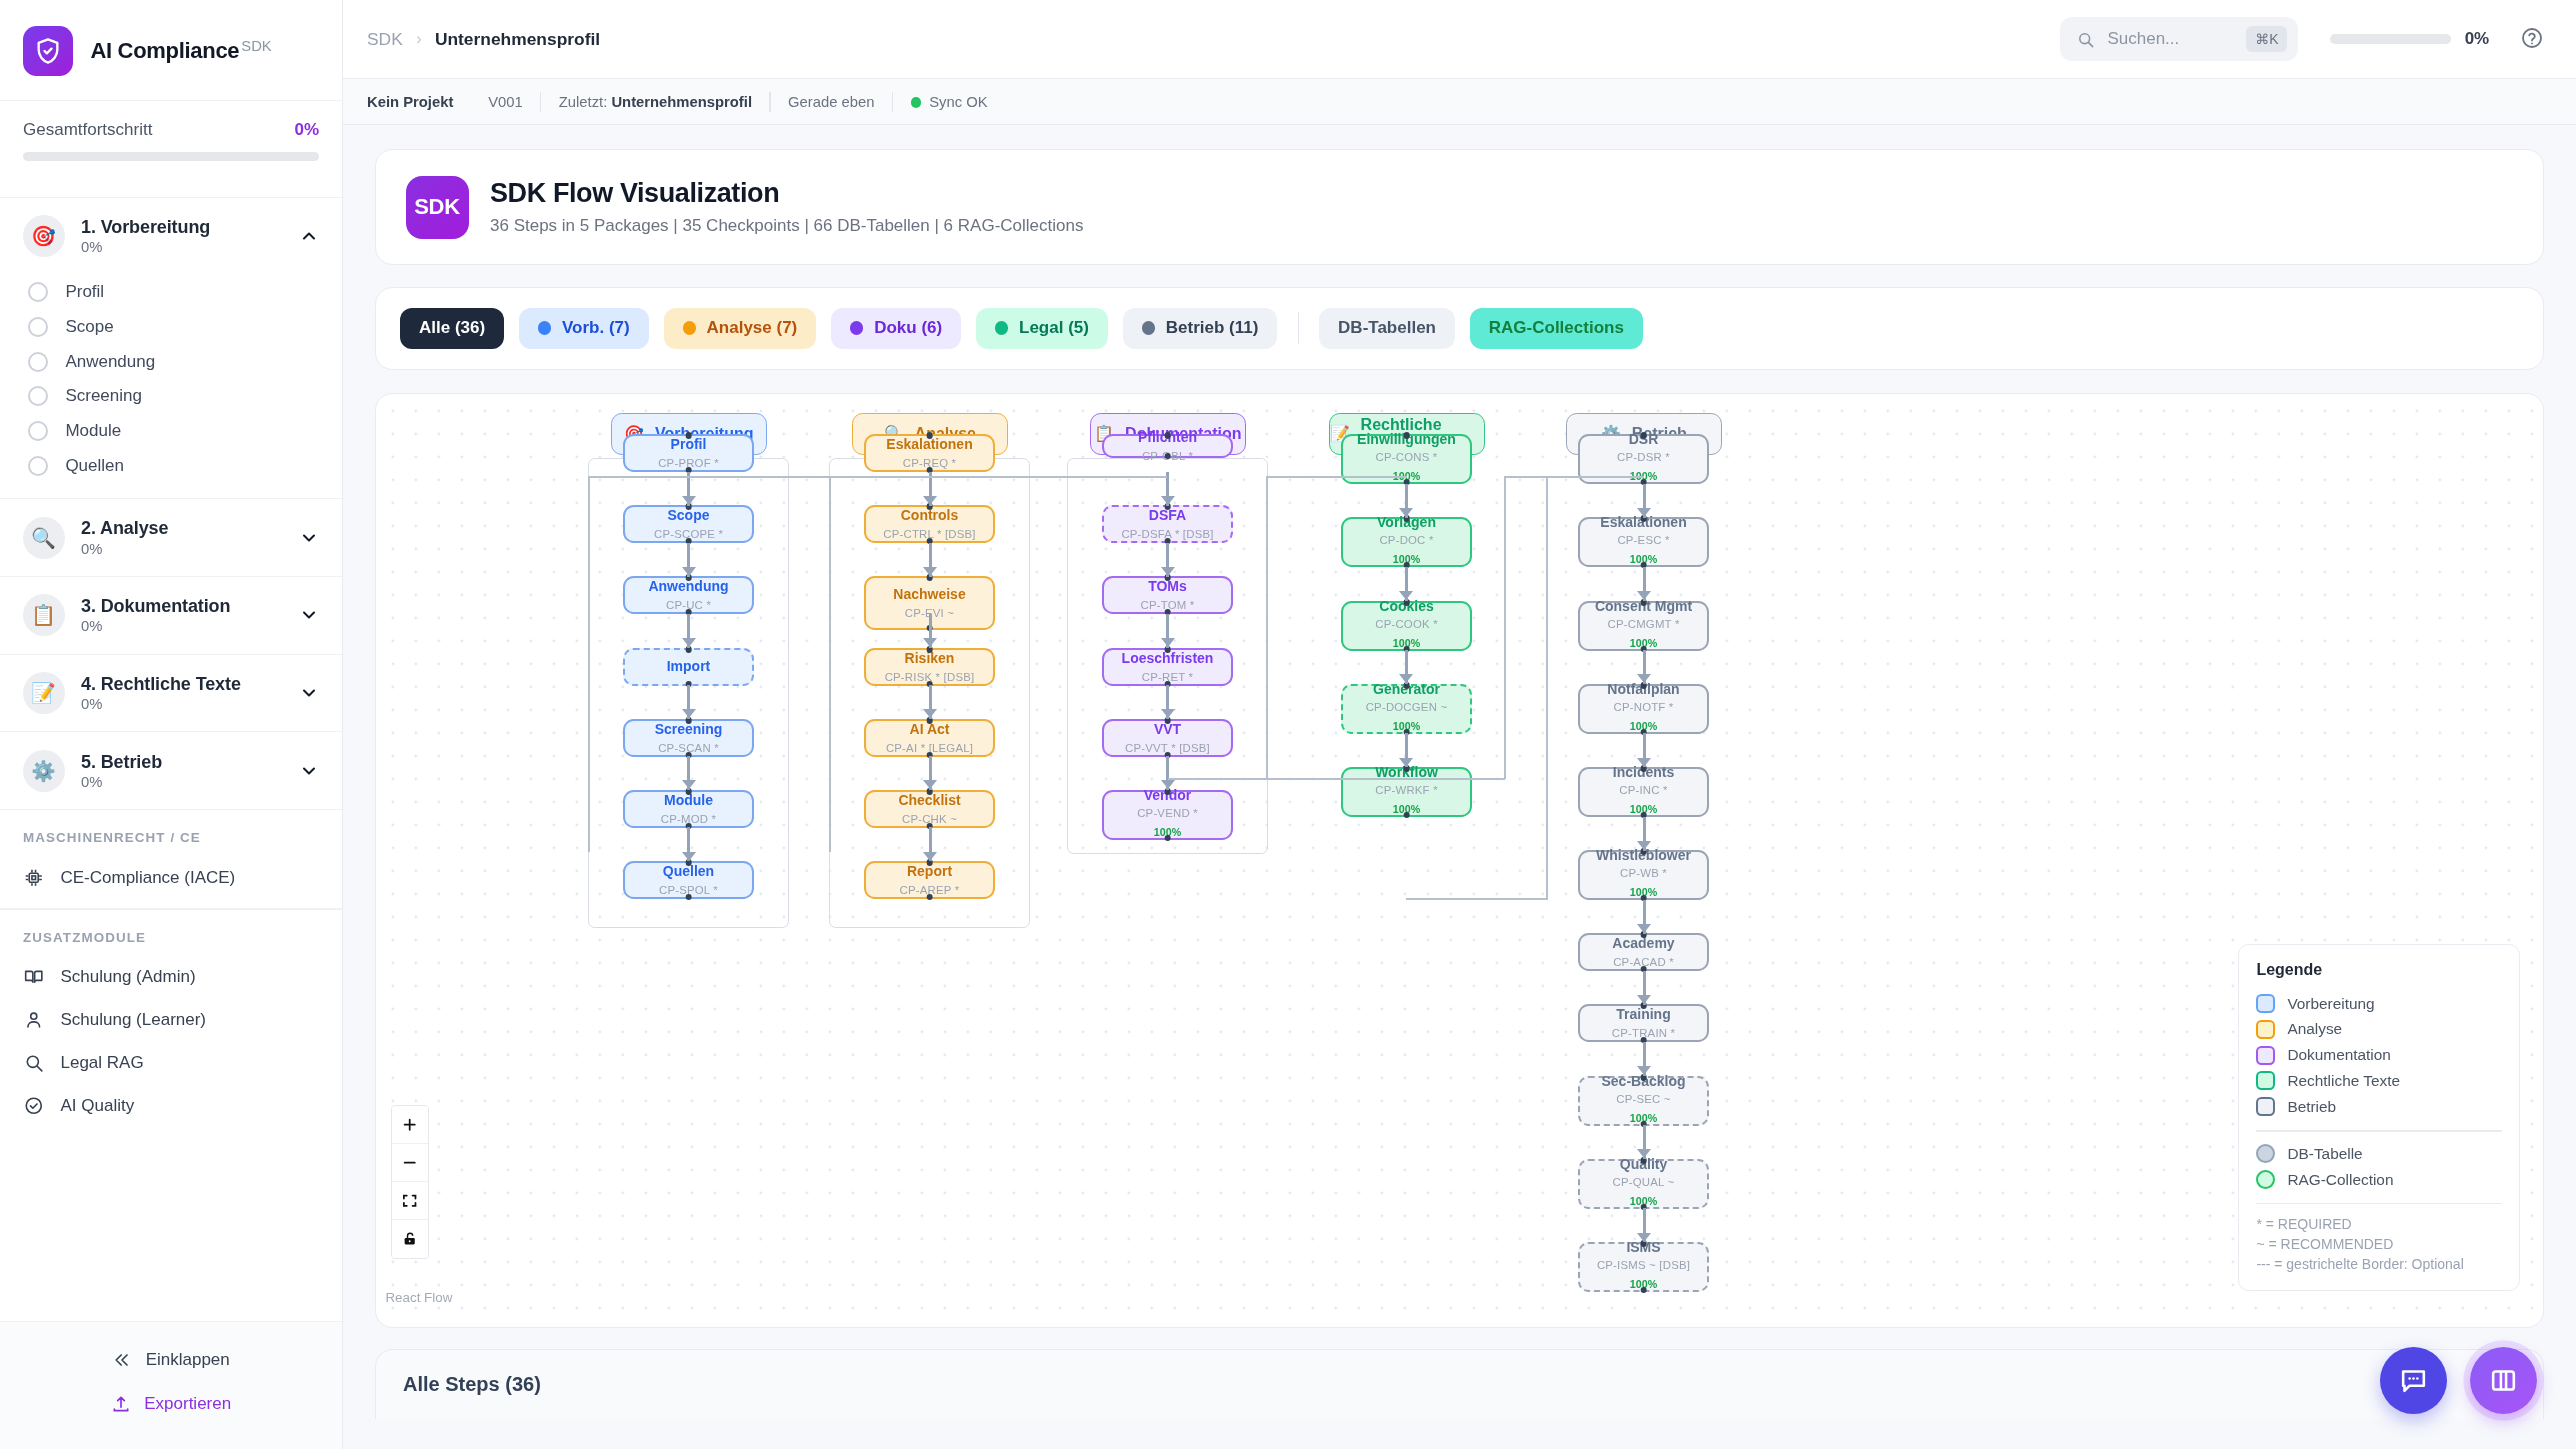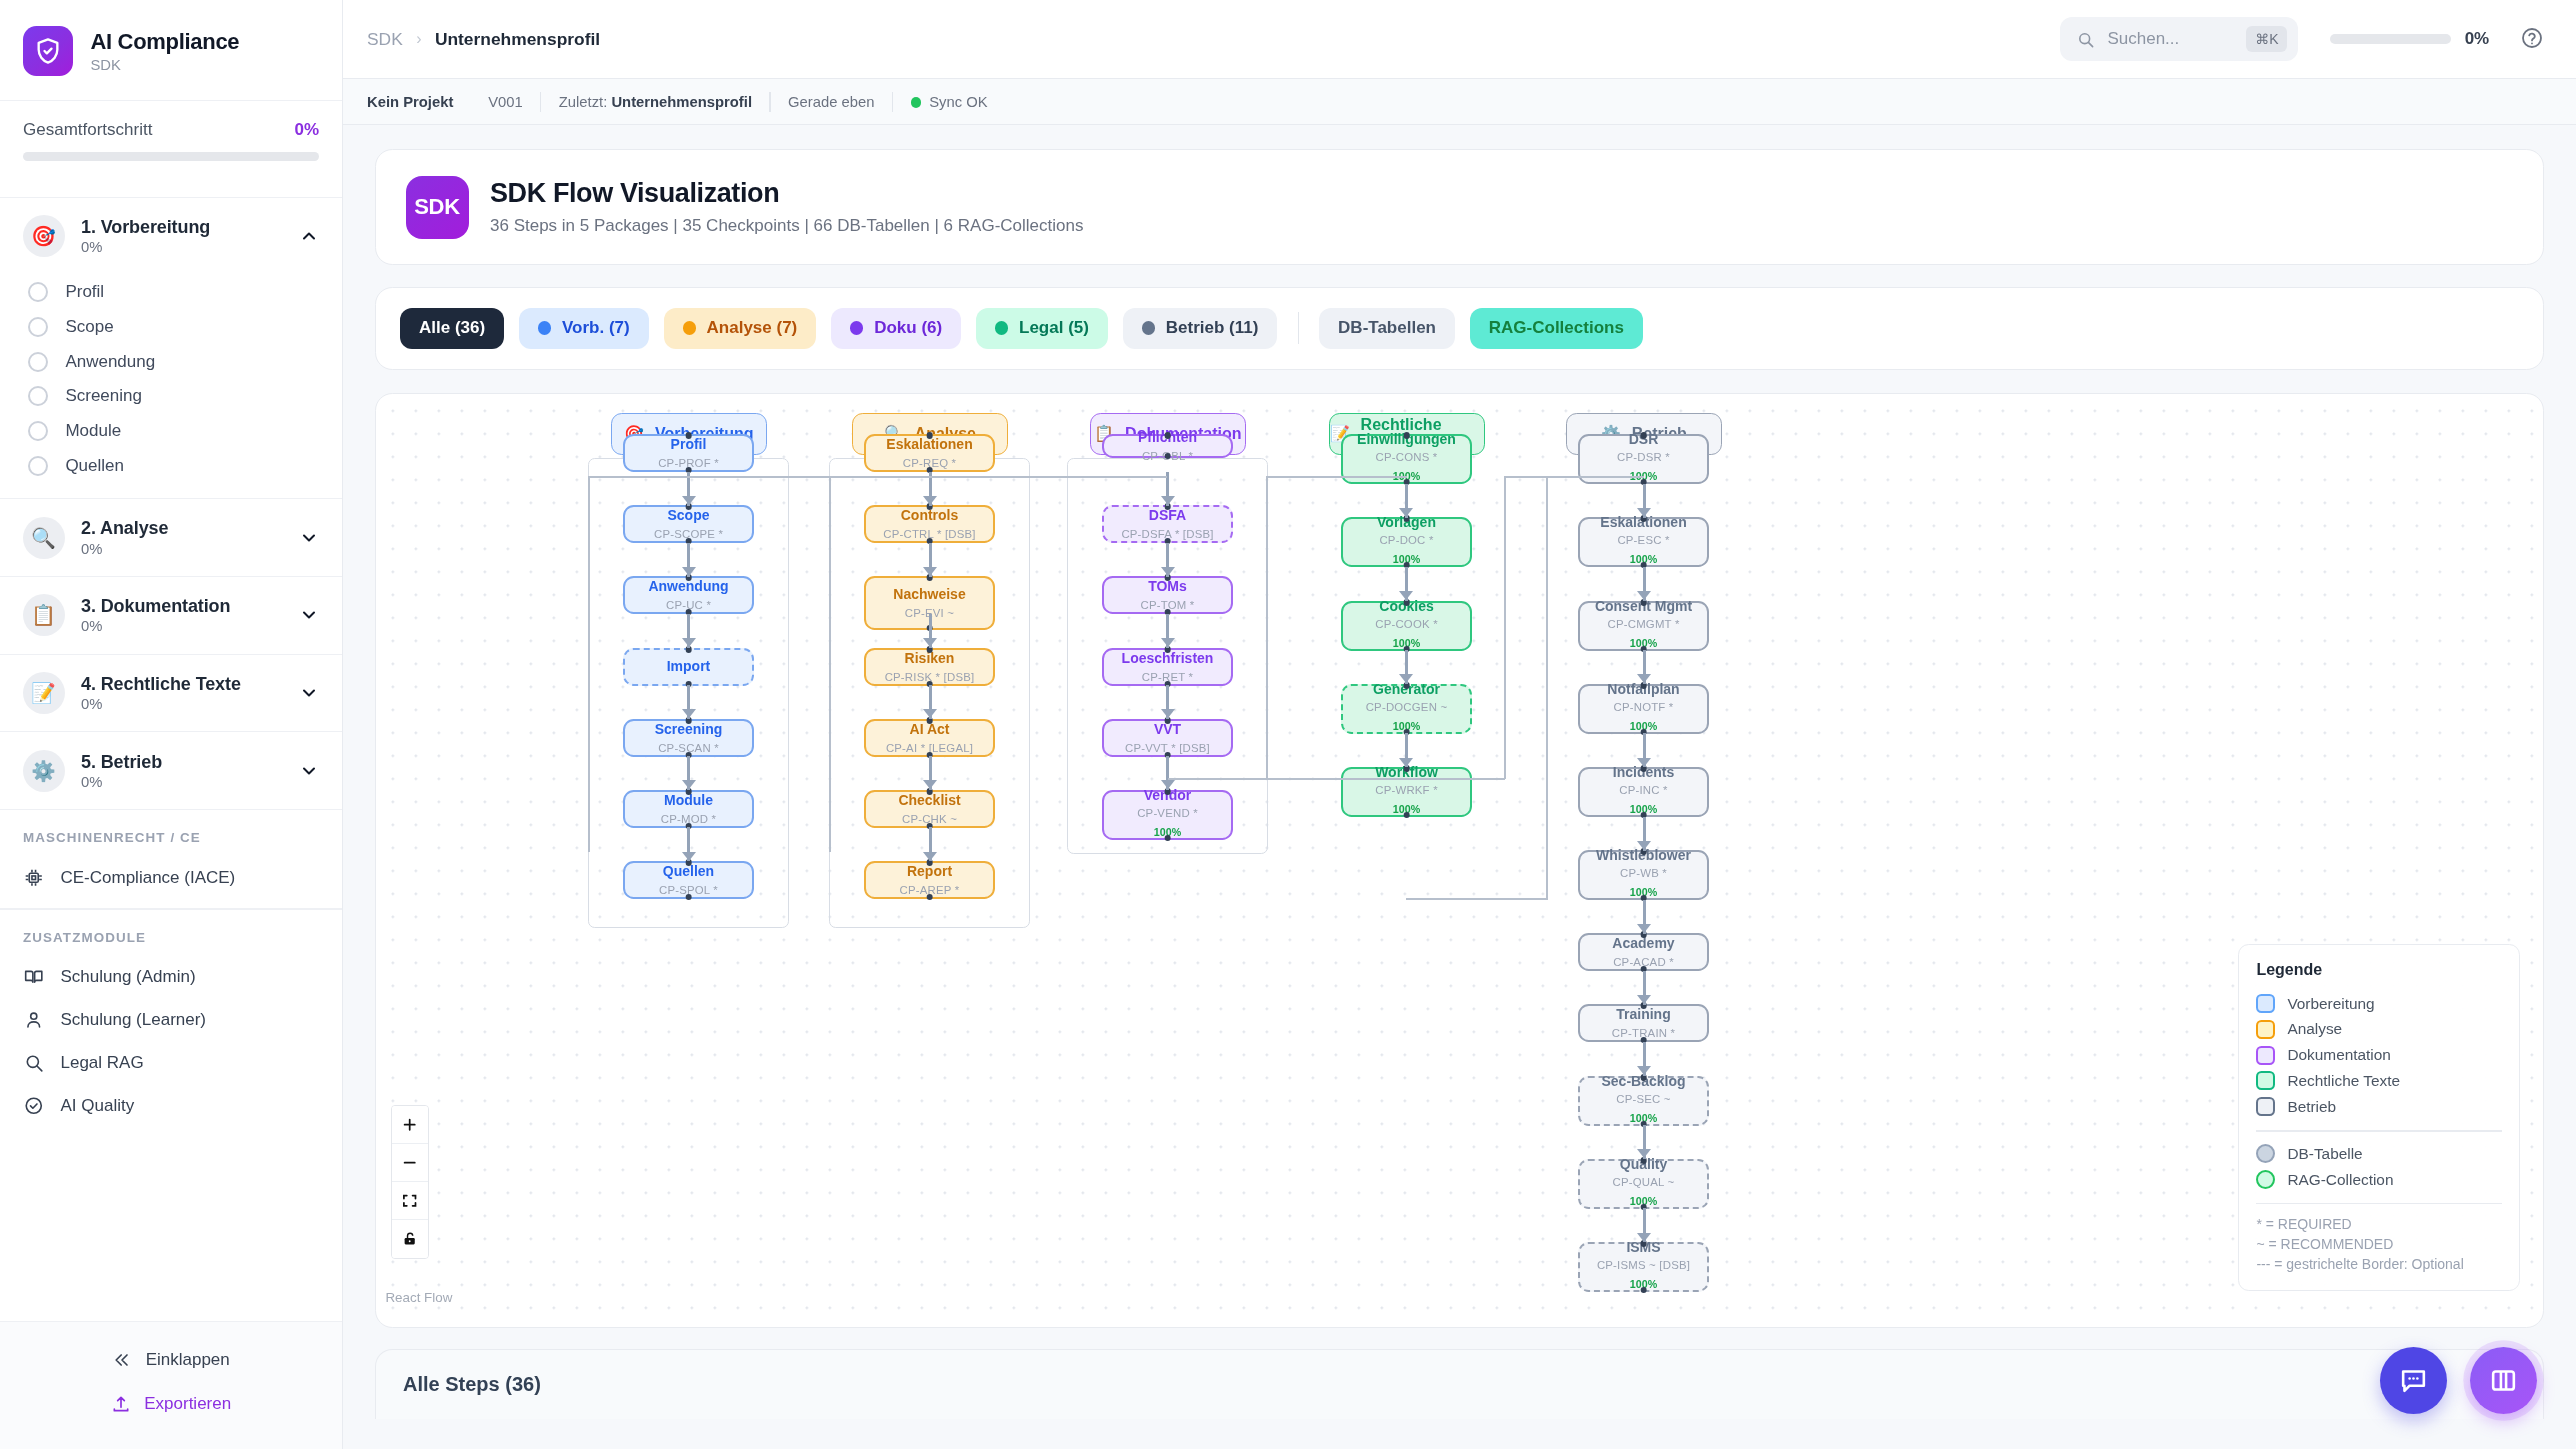--- a/index.html
+++ b/index.html
@@ -19,21 +19,21 @@
     border-right: 1.3px solid #e8ebf0; display: flex; flex-direction: column;
     flex: 0 0 343px;
   }
   .sb-brand { display: flex; align-items: center; gap: 17.4px; padding: 25.5px 23px 24px 23px; border-bottom: 1.3px solid #eef0f4; }
   .brand-logo {
     width: 50px; height: 50px; border-radius: 13.4px; flex: 0 0 50px;
     background: linear-gradient(140deg,#7c3aed 0%,#8b2fe0 55%,#a21ddb 100%);
     display: flex; align-items: center; justify-content: center;
   }
   .brand-logo svg { width: 28px; height: 28px; }
-  .brand-txt { display: flex; flex-direction: column; gap: 2px; }
+  .brand-txt { display: flex; flex-direction: row; gap: 2px; }
   .brand-title { font-size: 22px; font-weight: 700; color: #111827; letter-spacing: -0.3px; }
   .brand-sub { font-size: 14.8px; color: #8d95a3; }
 
   .sb-progress { padding: 19px 23px 36px 23px; border-bottom: 1.3px solid #eef0f4; }
   .sb-progress-row { display: flex; justify-content: space-between; align-items: baseline; }
   .sb-progress-label { font-size: 17px; color: #4b5563; }
   .sb-progress-val { font-size: 17px; font-weight: 700; color: #8b2fe0; }
   .sb-progress-track { margin-top: 12.7px; height: 8.7px; border-radius: 5.4px; background: #e5e7eb; overflow: hidden; }
   .sb-progress-fill { height: 100%; width: 0%; background: #8b2fe0; border-radius: 5.4px; }
 

